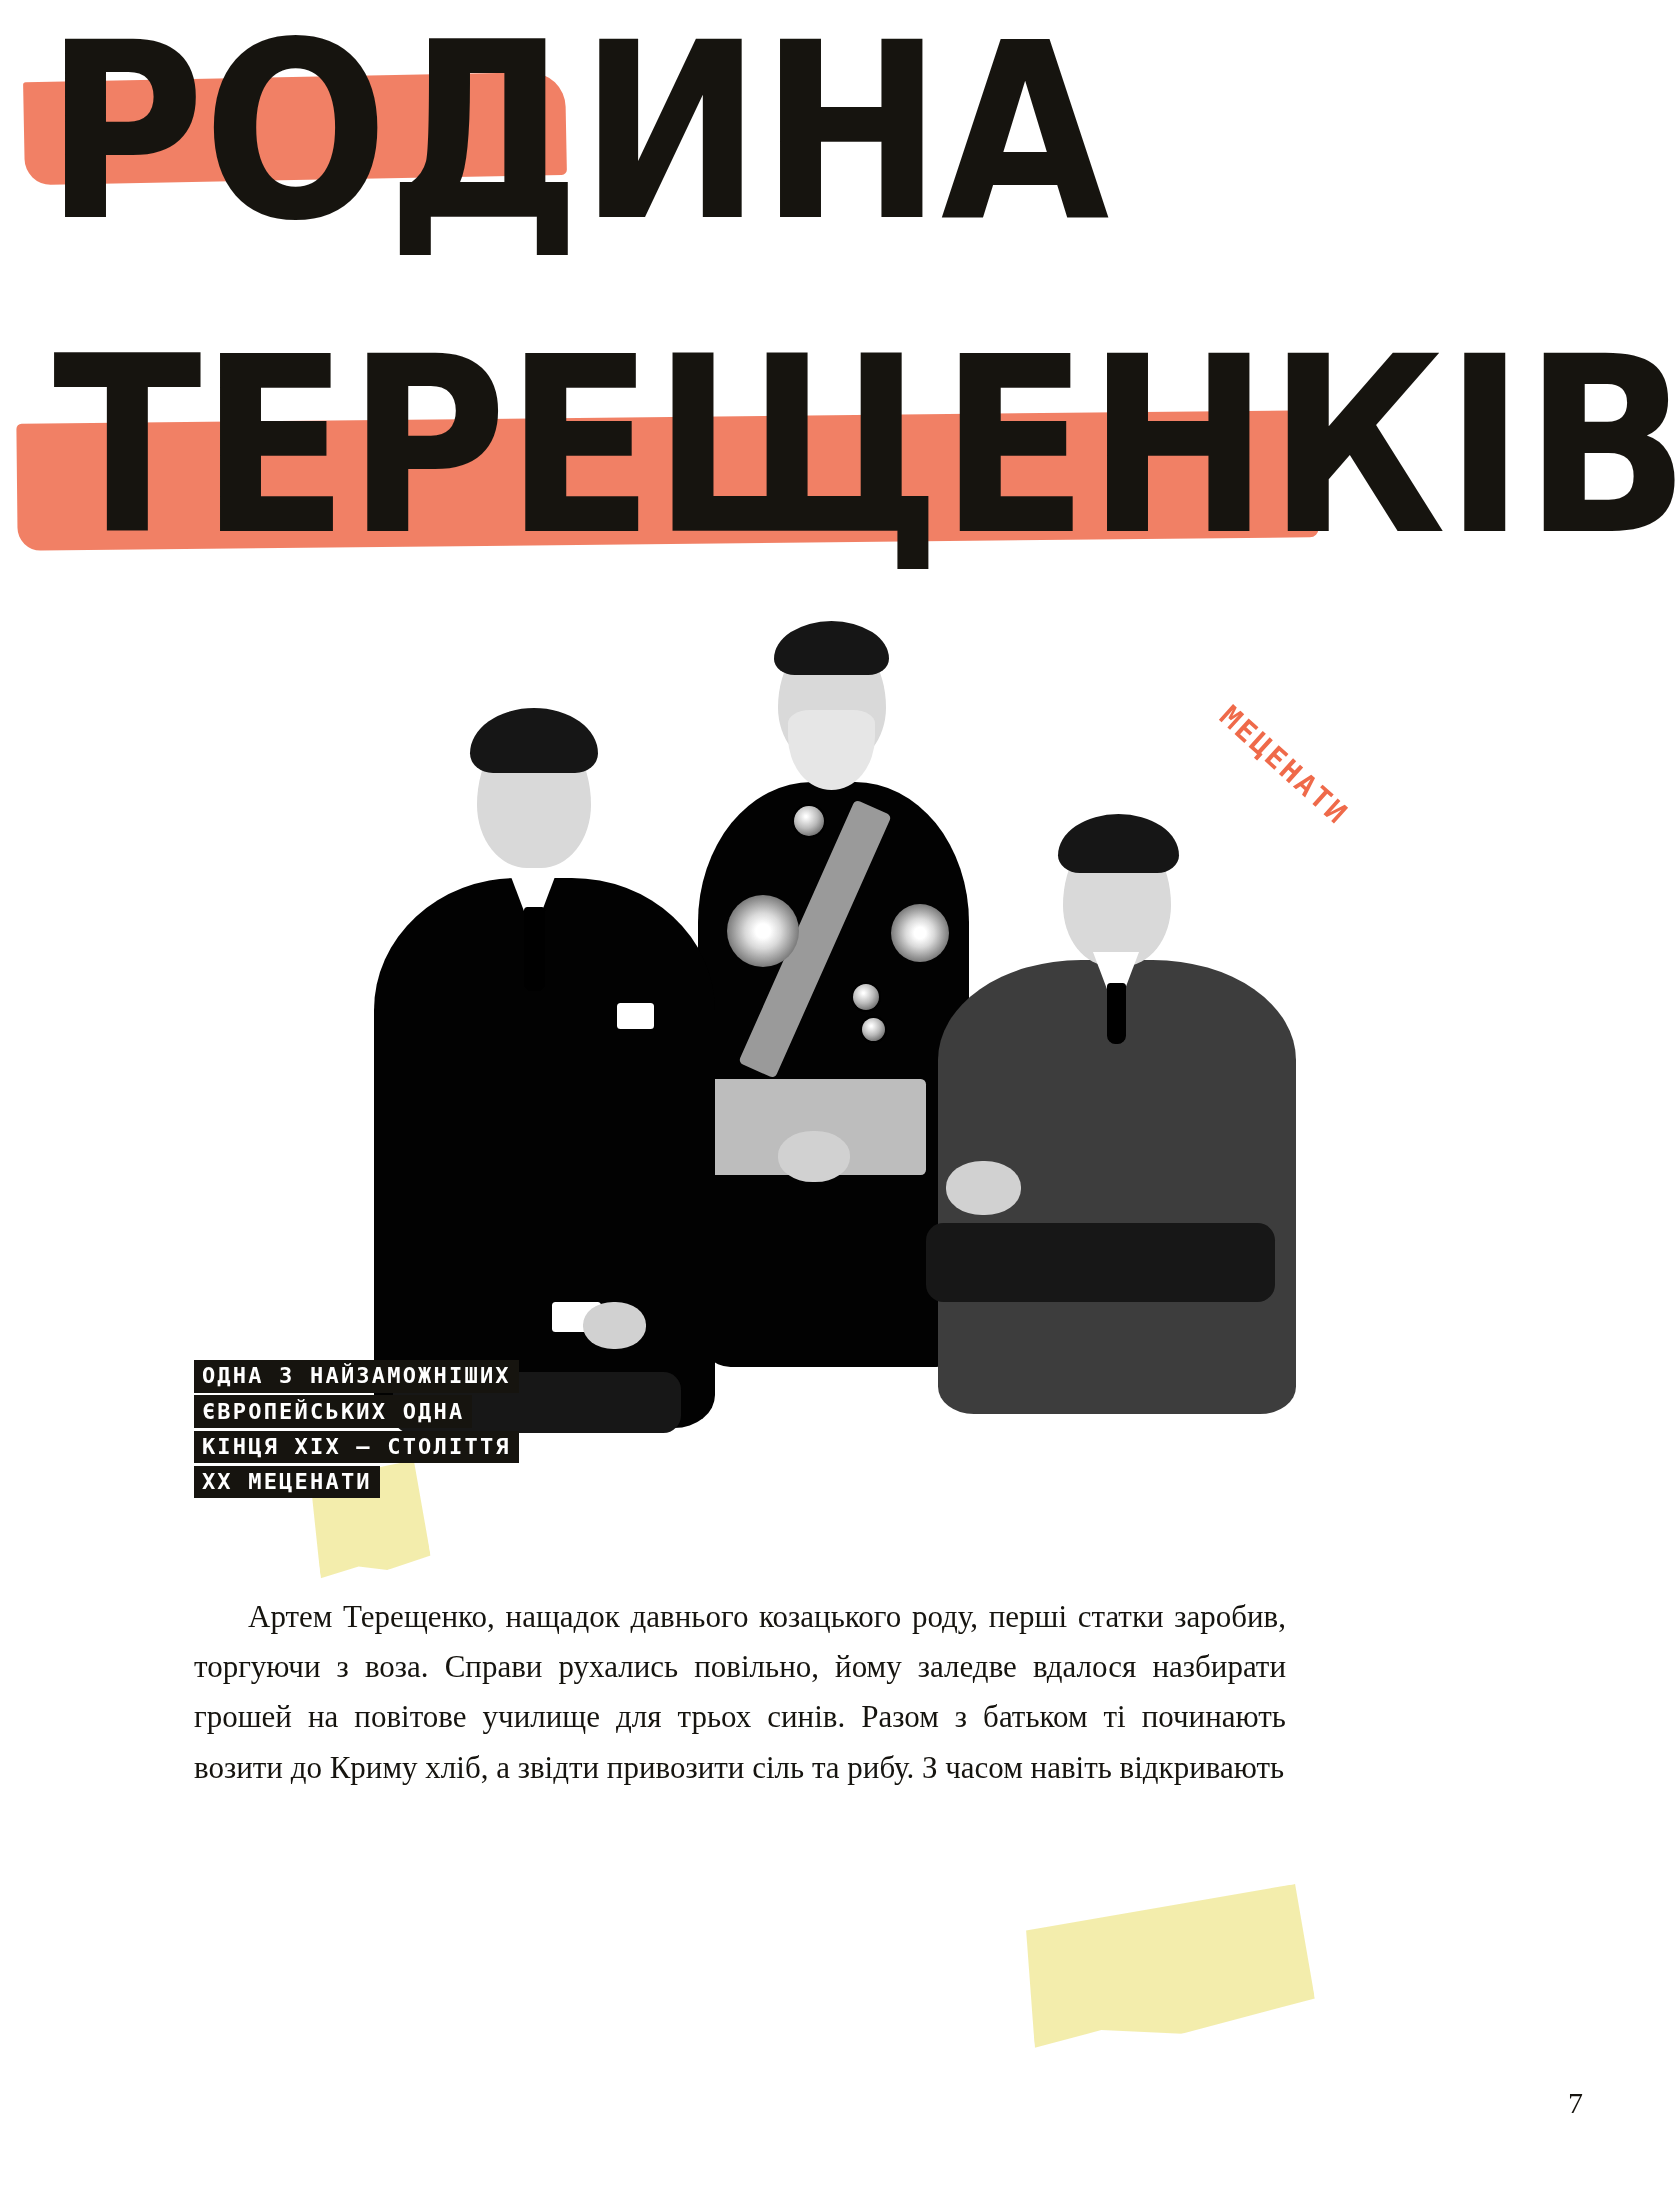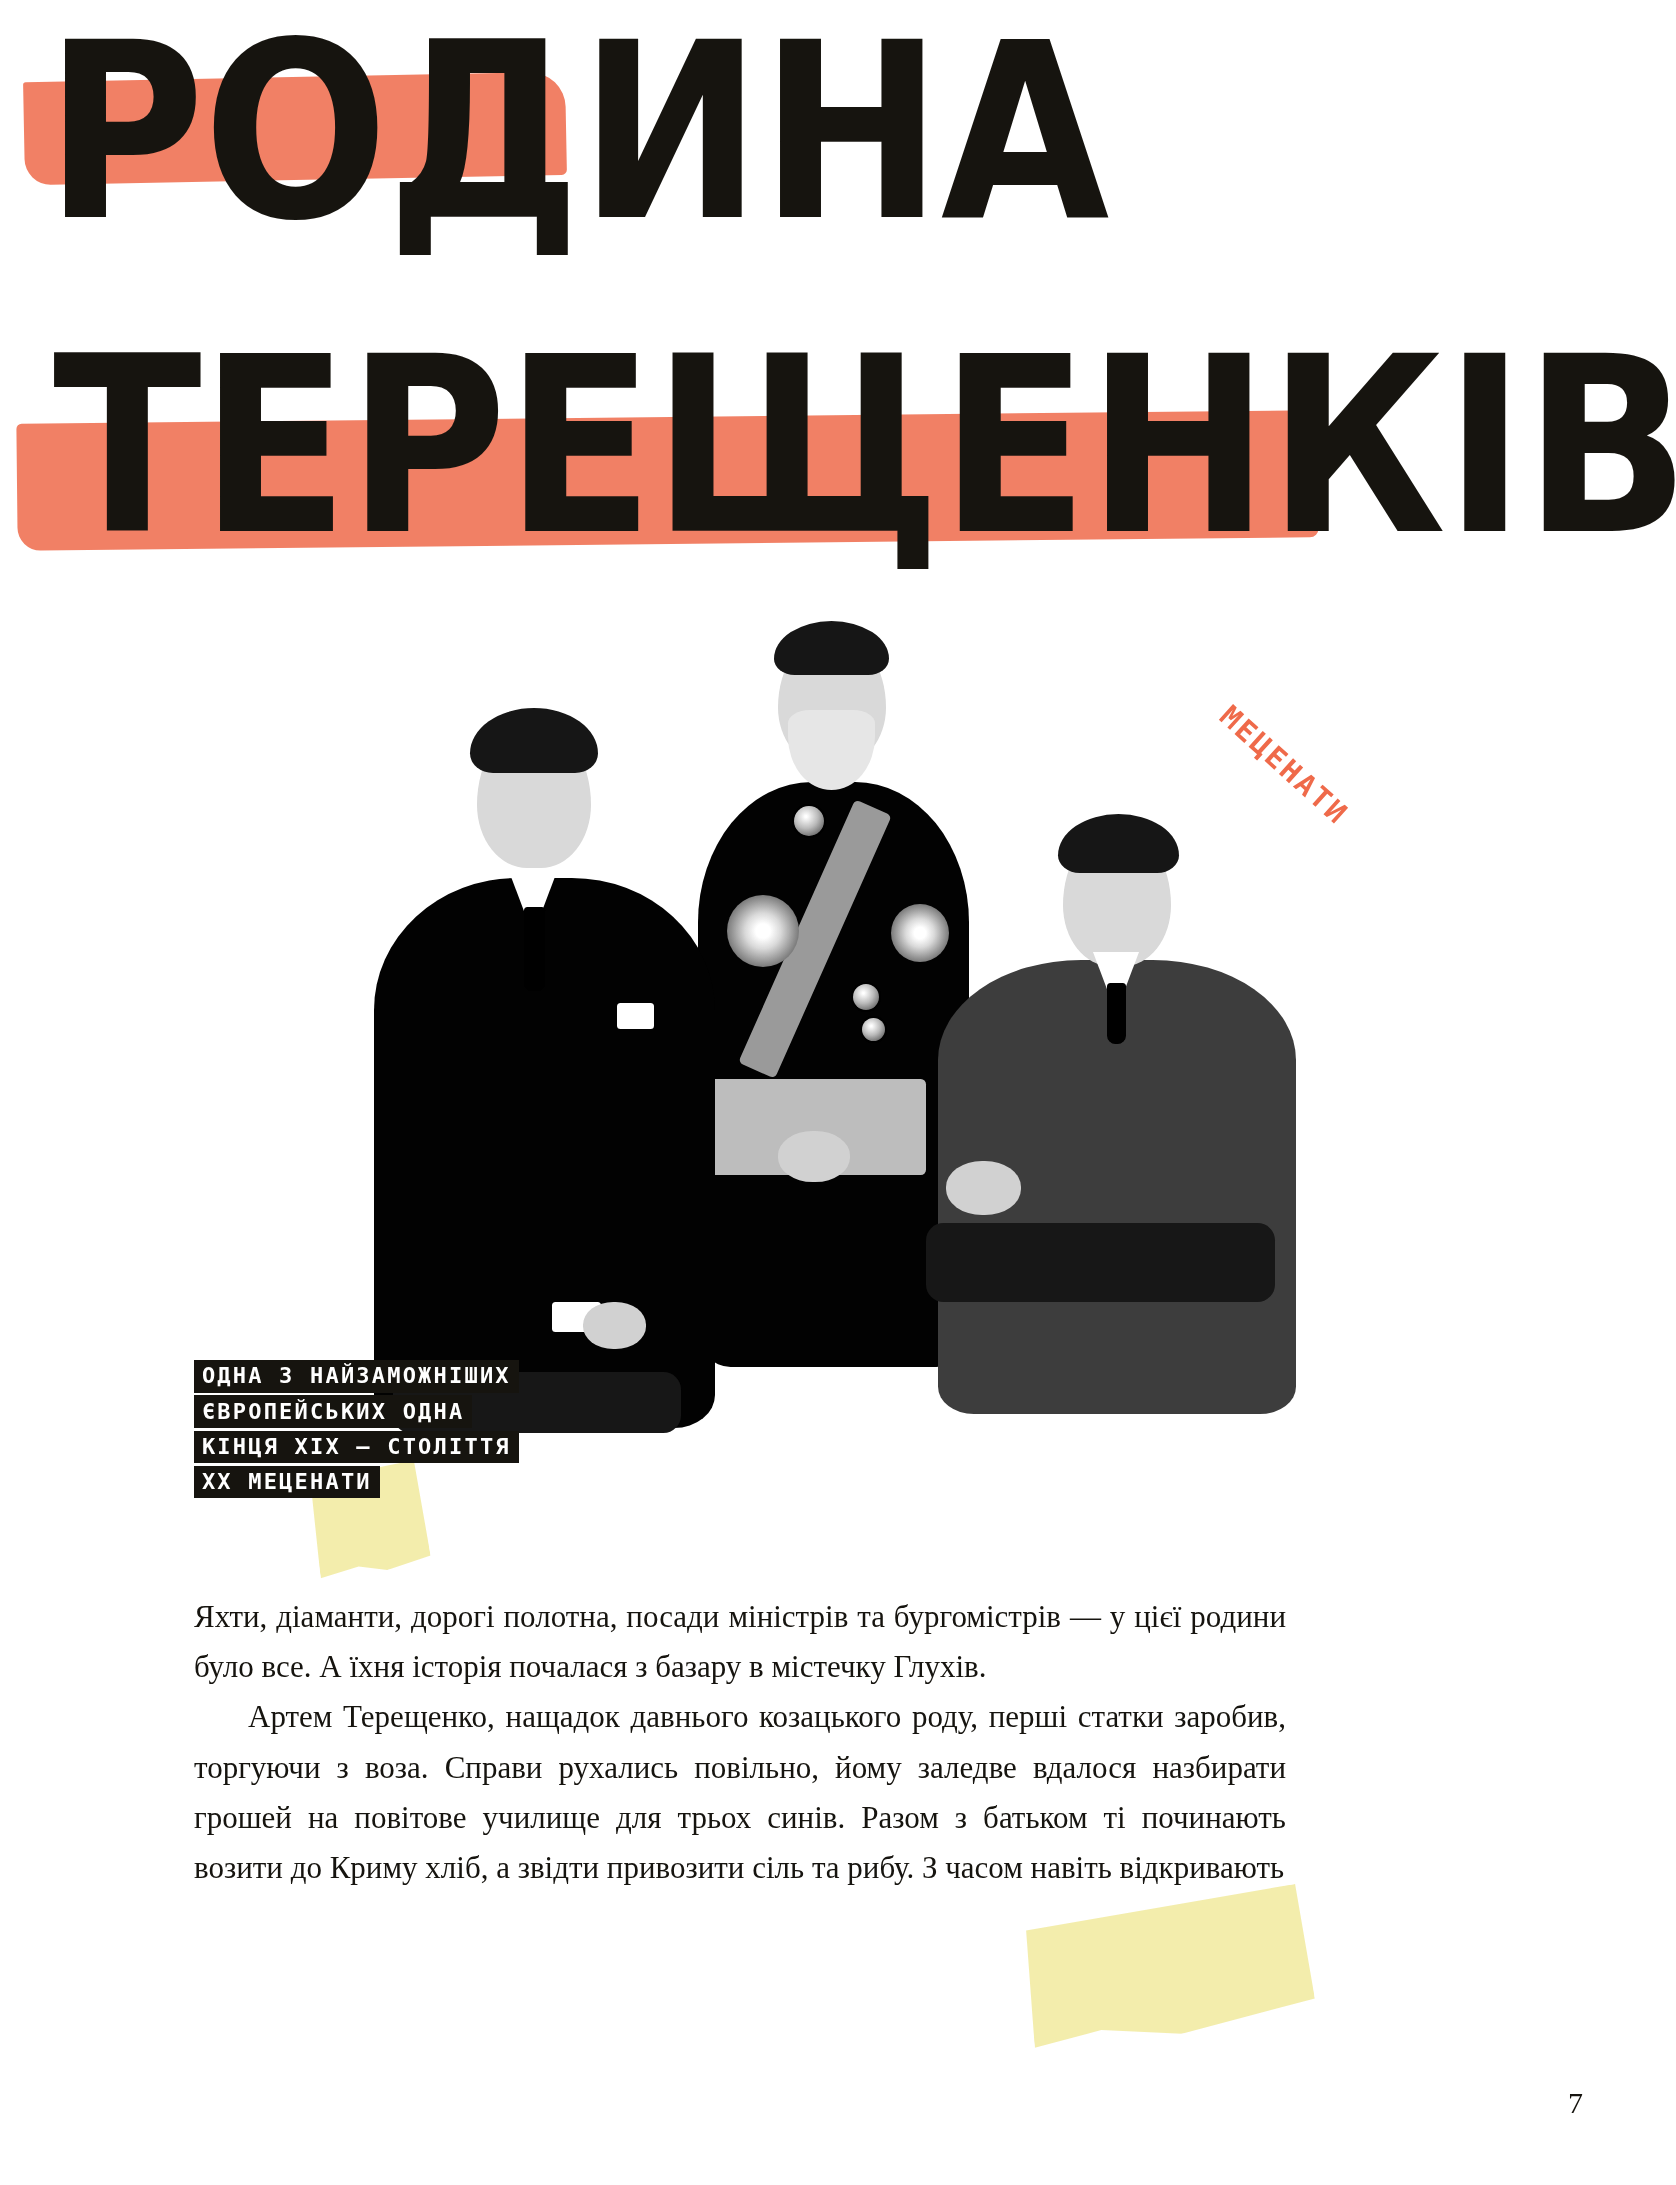--- a/index.html
+++ b/index.html
@@ -334,18 +334,17 @@
 <div class="mecenaty">МЕЦЕНАТИ</div>
 
 <div class="caption-box">
   <div class="caption-line">ОДНА З НАЙЗАМОЖНІШИХ</div>
   <div class="caption-line">ЄВРОПЕЙСЬКИХ ОДНА</div>
   <div class="caption-line">КІНЦЯ XIX – СТОЛІТТЯ</div>
   <div class="caption-line">XX МЕЦЕНАТИ</div>
 </div>
 
 <div class="body-text">
-  <p>Яхти, діаманти, дорогі полотна, посади міністрів та бургоміст­рів — у цієї родини було все. А їхня історія почалася з базару в містечку Глухів.</p>
   <p class="indent">Артем Терещенко, нащадок давнього козацького роду, пер­ші статки заробив, торгуючи з воза. Справи рухались повільно, йому заледве вдалося назбирати грошей на повітове училище для трьох синів. Разом з батьком ті починають возити до Криму хліб, а звідти привозити сіль та рибу. З часом навіть відкривають</p>
 </div>
 
 <div class="page-number">7</div>
 
 
 </body></html>

